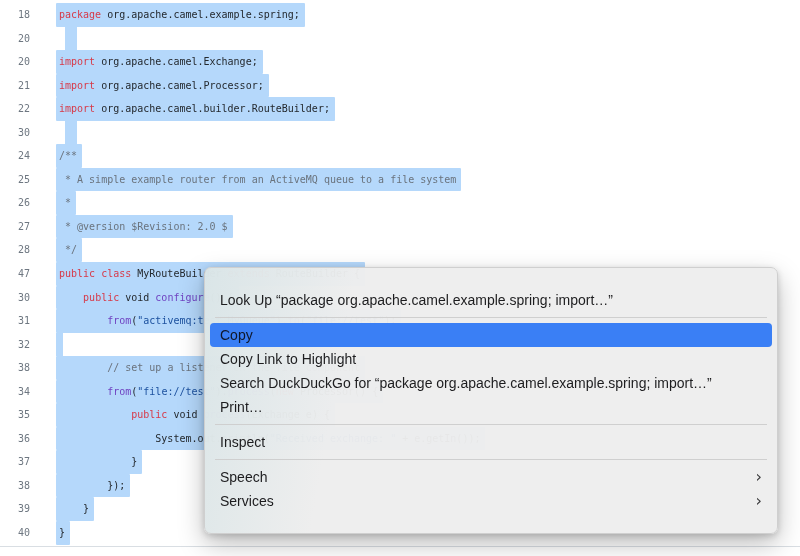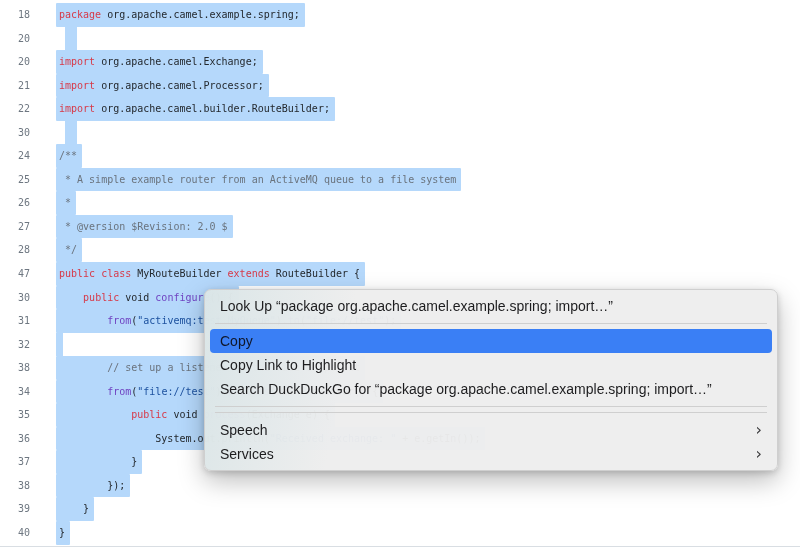--- a/index.html
+++ b/index.html
@@ -39,27 +39,27 @@
   .tok-str{color:var(--string);}
   .tok-com{color:var(--comment);}
   
   .bottom-divider{
     position:absolute;left:0;top:546px;width:800px;height:1px;
     background:#d9dee3;
   }
   
   .context-menu{
     position:absolute;left:204px;top:267px;width:574px;box-sizing:border-box;
-    padding:4px 0;border-radius:7px;
+    padding:20px 0;border-radius:7px;
     background:
       linear-gradient(100deg, rgba(203,223,226,0.55) 0px, rgba(236,236,236,0) 150px),
       rgba(237,237,237,0.97);
     border:1px solid #cfcfcf;
     box-shadow:0 10px 26px rgba(0,0,0,0.26), 0 2px 6px rgba(0,0,0,0.16);
-    font-size:14px;color:#1d1d1f;z-index:10;margin-top:22px;
+    font-size:14px;color:#1d1d1f;z-index:10;
   }
   .menu-item{
     height:24px;line-height:24px;margin:0 5px;padding:0 10px;
     border-radius:4px;display:flex;align-items:center;
     justify-content:space-between;white-space:nowrap;overflow:hidden;
   }
   .menu-item.highlight{background:var(--menu_highlight);color:#0f172a;}
   .menu-sep{height:1px;margin:5px 10px;background:#cfcfcf;}
   .chevron{
     font-size:16px;line-height:24px;color:#3a3a3c;
@@ -104,21 +104,27 @@
   <div class="menu-sep"></div>
   <div class="menu-item highlight">
     <span>Copy</span>
   </div>
   <div class="menu-item">
     <span>Copy Link to Highlight</span>
   </div>
   <div class="menu-item">
     <span>Search DuckDuckGo for “package org.apache.camel.example.spring;  import…”</span>
   </div>
+  <div class="menu-item">
+    <span>Print…</span>
+  </div>
   <div class="menu-sep"></div>
+  <div class="menu-item">
+    <span>Inspect</span>
+  </div>
   <div class="menu-sep"></div>
   <div class="menu-item">
     <span>Speech</span>
     <span class="chevron">›</span>
   </div>
   <div class="menu-item">
     <span>Services</span>
     <span class="chevron">›</span>
   </div>
 </div>

